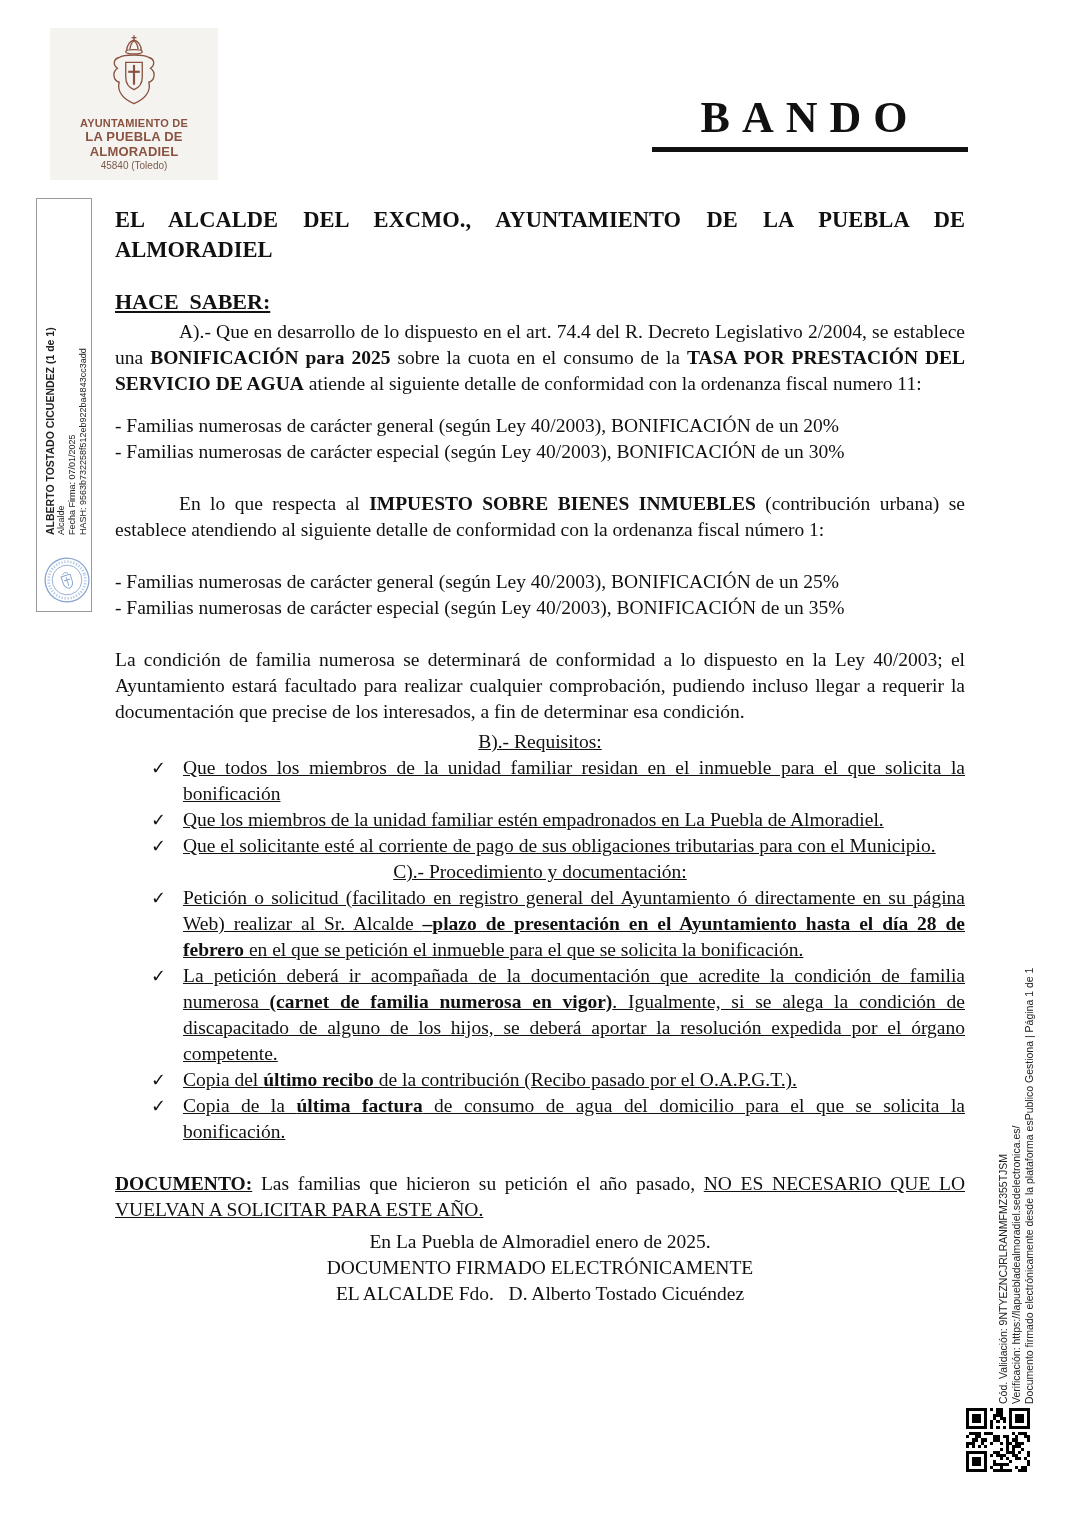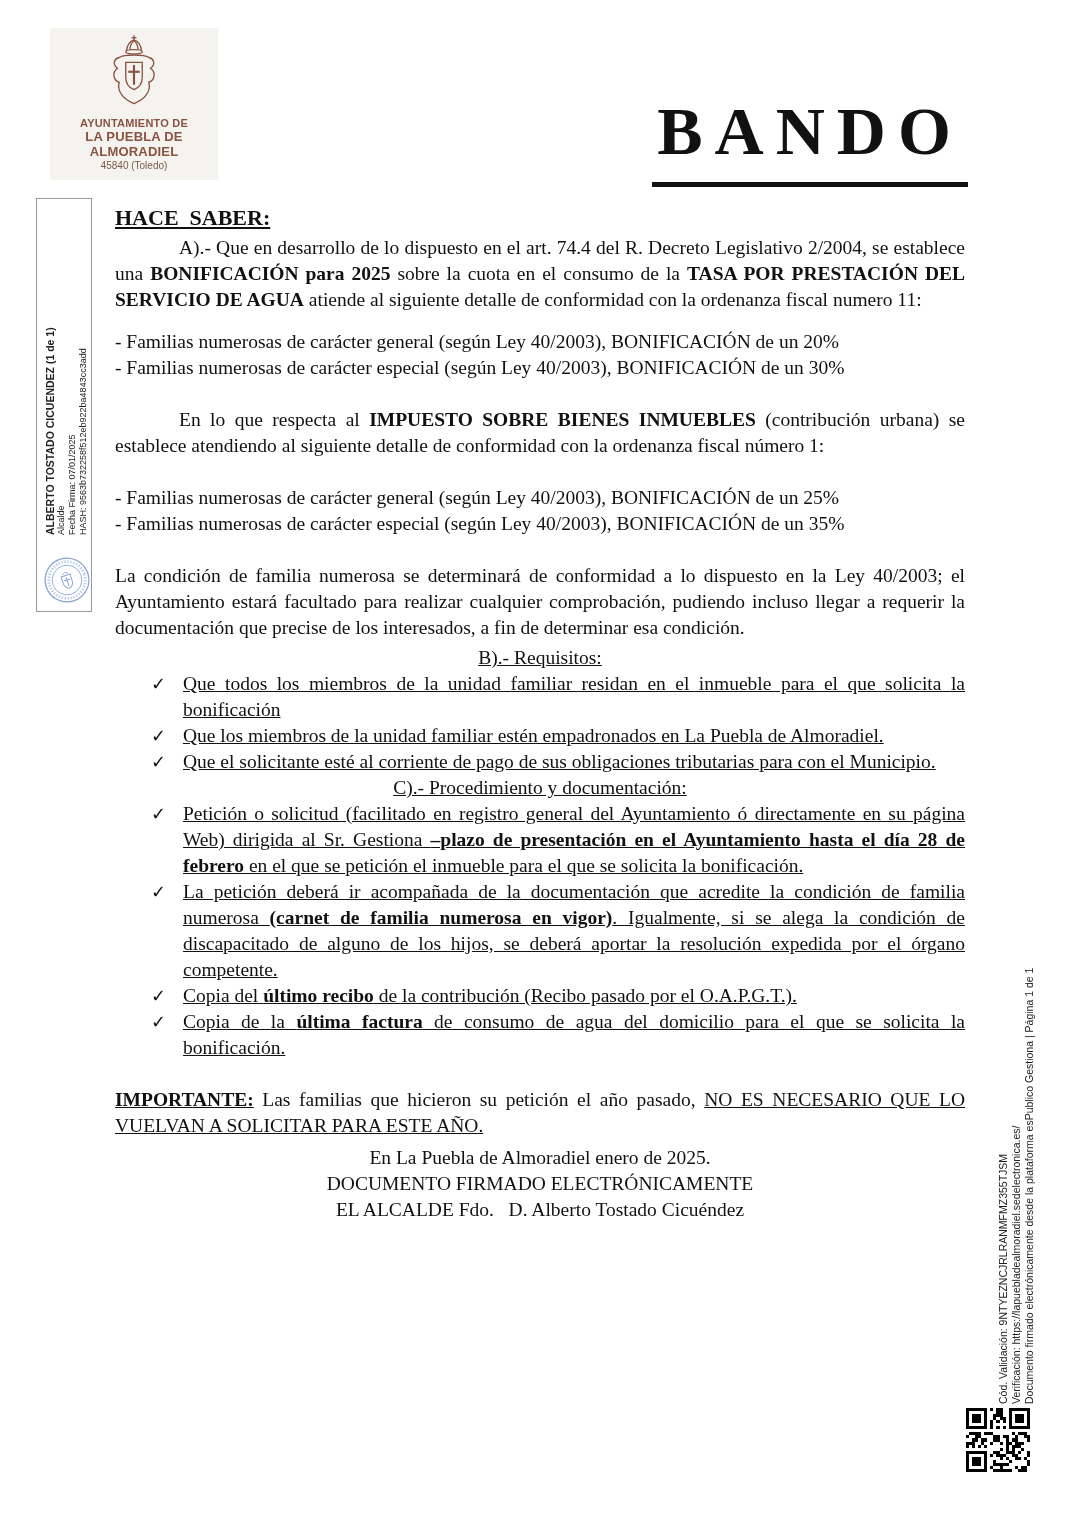--- a/index.html
+++ b/index.html
@@ -15,22 +15,22 @@
     background:#f4f3f0; text-align:center; padding-top:6px;
   }
   .logo-box svg { display:block; margin:0 auto; }
   .logo-line1 { font-family:"Liberation Sans", sans-serif; font-weight:bold; font-size:11px; color:#8a5240; margin-top:3px; letter-spacing:.2px;}
   .logo-line2 { font-family:"Liberation Sans", sans-serif; font-weight:bold; font-size:13px; color:#8a5240; letter-spacing:.2px;}
   .logo-postal { font-family:"Liberation Sans", sans-serif; font-size:10px; color:#7b5a4a; margin-top:1px;}
 
   
   .bando {
     position:absolute; left:652px; top:92px; width:316px; text-align:center;
-    font-size:68px; font-weight:bold; letter-spacing:12px;
-    border-bottom:5px solid #111; padding-bottom:11px;
+    font-size:44px; font-weight:bold; letter-spacing:12px;
+    border-bottom:5px solid #111; padding-bottom:4px;
   }
 
   
   .left-sidebar {
     position:absolute; left:36px; top:198px; width:56px; height:414px;
     border:1px solid #9a9a9a; background:#fff;
   }
   .left-rot {
     position:absolute; left:7px; top:336px; width:220px;
     transform:rotate(-90deg); transform-origin:0 0;
@@ -109,20 +109,24 @@
       <circle cx="32" cy="32" r="19" stroke-width="1"></circle>
       <circle cx="32" cy="32" r="23.5" stroke-width="3.4" stroke-dasharray="1.6 2.2" opacity="0.6"></circle>
       <path d="M26 26 h12 v9 q0 6 -6 8 q-6 -2 -6 -8 z" stroke-width="1.2"></path>
       <line x1="32" y1="28" x2="32" y2="40" stroke-width="1.2"></line>
       <line x1="28" y1="32" x2="36" y2="32" stroke-width="1.2"></line>
       <path d="M28 24 q4 -4 8 0" stroke-width="1"></path>
     </svg>
   </div>
 
   <div class="main">
+    <div class="heading">
+      <div class="jline">EL ALCALDE DEL EXCMO., AYUNTAMIENTO DE LA PUEBLA DE</div>
+      <div>ALMORADIEL</div>
+    </div>
 
     <div class="hace"><span class="b u">HACE  SABER:</span></div>
 
     <p class="para-a indent"><span>A).- Que en desarrollo de lo dispuesto en el art. 74.4 del R. Decreto Legislativo 2/2004, se establece una </span><span class="b">BONIFICACIÓN para 2025</span><span> sobre la cuota en el consumo de la </span><span class="b">TASA POR PRESTACIÓN DEL SERVICIO DE AGUA</span><span> atiende al siguiente detalle de conformidad con la ordenanza fiscal numero 11:</span></p>
 
     <div class="plain-list gap26">
       <div>- Familias numerosas de carácter general (según Ley 40/2003), BONIFICACIÓN de un 20%</div>
       <div>- Familias numerosas de carácter especial (según Ley 40/2003), BONIFICACIÓN de un 30%</div>
     </div>
 
@@ -148,37 +152,37 @@
       <div class="check-item">
         <span class="check-mark">✓</span>
         <span class="check-text">Que el solicitante esté al corriente de pago de sus obligaciones tributarias para con el Municipio.</span>
       </div>
     </div>
 
     <div class="sec-header">C).-  Procedimiento y documentación:</div>
     <div>
       <div class="check-item">
         <span class="check-mark">✓</span>
-        <span class="check-text"><span>Petición o solicitud (facilitado en registro general del Ayuntamiento ó directamente en su página Web) dirigida al Sr. Gestiona </span><span class="b">–plazo de presentación en el Ayuntamiento hasta el día 28 de febrero</span><span> en el que se petición el inmueble para el que se solicita la bonificación.</span></span>
+        <span class="check-text"><span>Petición o solicitud (facilitado en registro general del Ayuntamiento ó directamente en su página Web) realizar al Sr. Alcalde </span><span class="b">–plazo de presentación en el Ayuntamiento hasta el día 28 de febrero</span><span> en el que se petición el inmueble para el que se solicita la bonificación.</span></span>
       </div>
       <div class="check-item">
         <span class="check-mark">✓</span>
         <span class="check-text"><span>La petición deberá ir acompañada de la documentación que acredite la condición de familia numerosa </span><span class="b">(carnet de familia numerosa en vigor)</span><span>. Igualmente, si se alega la condición de discapacitado de alguno de los hijos, se deberá aportar la resolución expedida por el órgano competente.</span></span>
       </div>
       <div class="check-item">
         <span class="check-mark">✓</span>
         <span class="check-text"><span>Copia del </span><span class="b">último recibo</span><span> de la contribución (Recibo pasado por el O.A.P.G.T.).</span></span>
       </div>
       <div class="check-item">
         <span class="check-mark">✓</span>
         <span class="check-text"><span>Copia de la </span><span class="b">última factura</span><span> de consumo de agua del domicilio para el que se solicita la bonificación.</span></span>
       </div>
     </div>
 
-    <p class="importante"><span class="b u">IMPORTANTE:</span><span> Las familias que hicieron su petición el año pasado, </span><span class="u">NO ES NECESARIO QUE LO VUELVAN A SOLICITAR PARA ESTE AÑO.</span></p>
+    <p class="importante"><span class="b u">DOCUMENTO:</span><span> Las familias que hicieron su petición el año pasado, </span><span class="u">NO ES NECESARIO QUE LO VUELVAN A SOLICITAR PARA ESTE AÑO.</span></p>
 
     <div class="footer-block">
       <div class="footer-line">En La Puebla de Almoradiel enero de 2025.</div>
       <div class="footer-line">DOCUMENTO FIRMADO ELECTRÓNICAMENTE</div>
       <div class="footer-line">EL ALCALDE Fdo.   D. Alberto Tostado Cicuéndez</div>
     </div>
   </div>
 
   <div class="right-rot">
     <div>Cód. Validación: 9NTYEZNCJRLRANMFMZ355TJSM</div>

